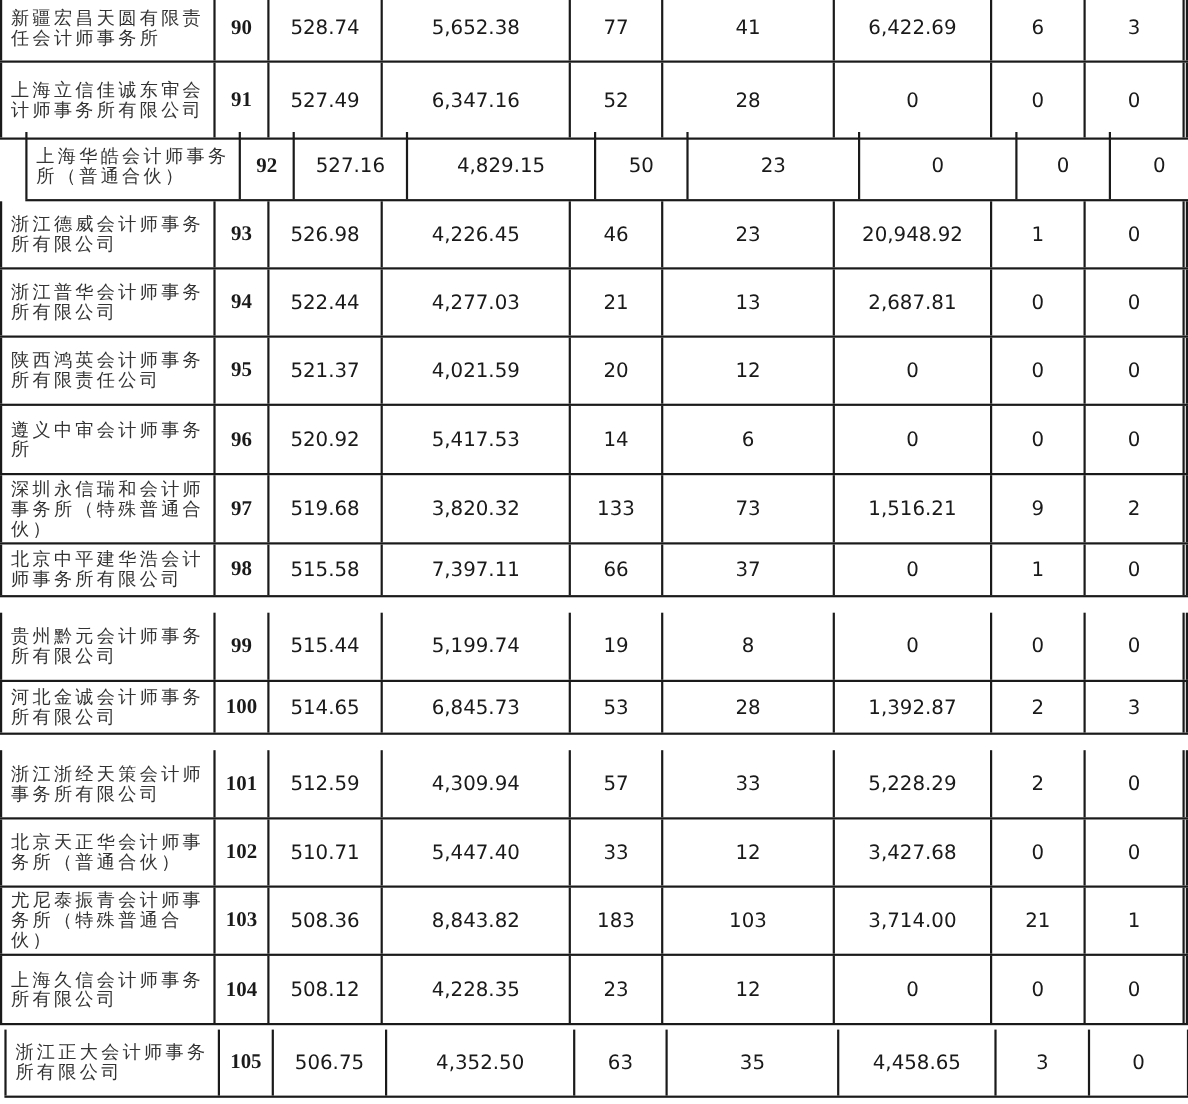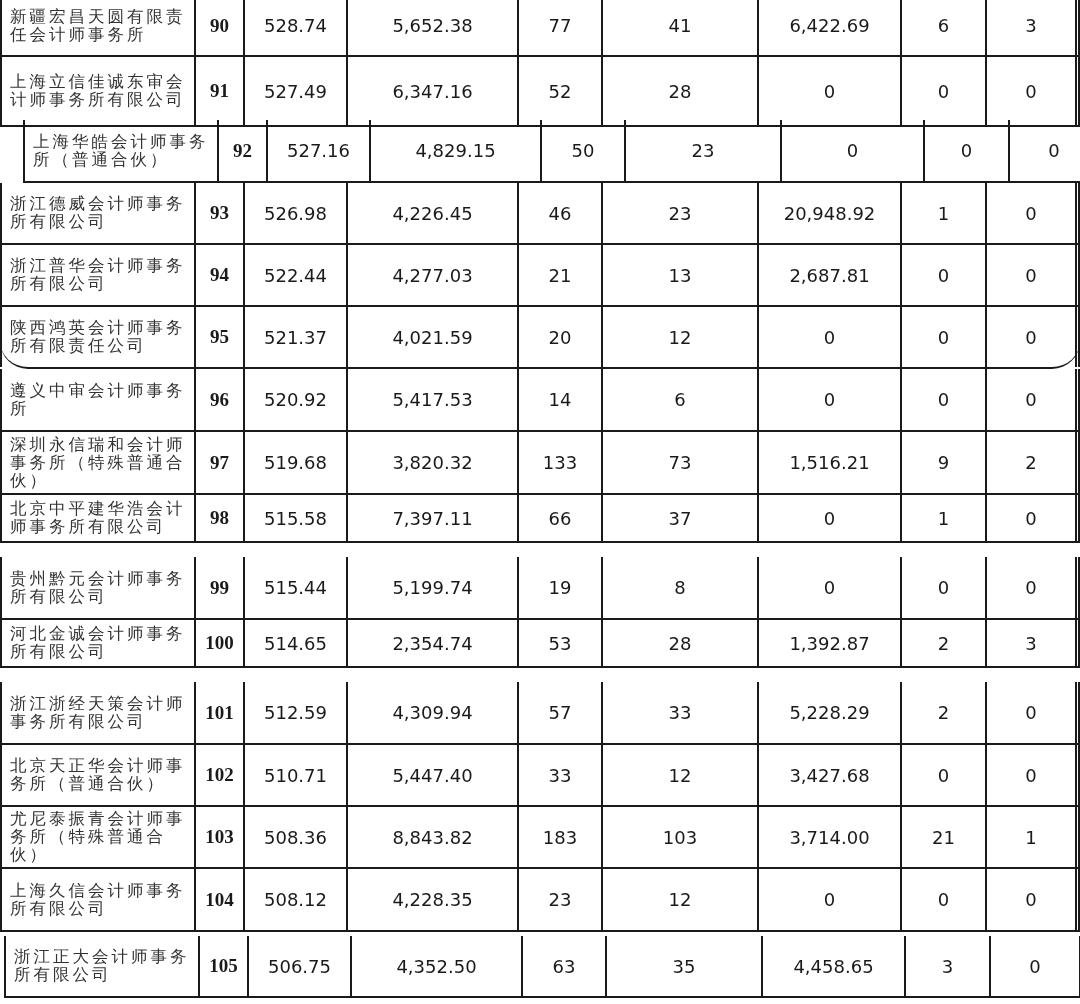--- a/index.html
+++ b/index.html
@@ -88,21 +88,21 @@
     <div class="cell rank c1">94</div>
     <div class="cell c2">522.44</div>
     <div class="cell c3">4,277.03</div>
     <div class="cell c4">21</div>
     <div class="cell c5">13</div>
     <div class="cell c6">2,687.81</div>
     <div class="cell c7">0</div>
     <div class="cell c8">0</div>
     <div class="cell c9 last"></div>
   </div>
-    <div class="row" style="top: 307px; height: 62px; border-radius: 28px;">
+    <div class="row" style="top: 307px; height: 62px;">
     <div class="cell name c0">
         <span class="name-text">陕西鸿英会计师事务所有限责任公司</span>
       </div>
     <div class="cell rank c1">95</div>
     <div class="cell c2">521.37</div>
     <div class="cell c3">4,021.59</div>
     <div class="cell c4">20</div>
     <div class="cell c5">12</div>
     <div class="cell c6">0</div>
     <div class="cell c7">0</div>
@@ -164,21 +164,21 @@
     <div class="cell c7">0</div>
     <div class="cell c8">0</div>
     <div class="cell c9 last"></div>
   </div>
     <div class="row" style="top: 620px; height: 48px;">
     <div class="cell name c0">
         <span class="name-text">河北金诚会计师事务所有限公司</span>
       </div>
     <div class="cell rank c1">100</div>
     <div class="cell c2">514.65</div>
-    <div class="cell c3">2,354.74</div>
+    <div class="cell c3">6,845.73</div>
     <div class="cell c4">53</div>
     <div class="cell c5">28</div>
     <div class="cell c6">1,392.87</div>
     <div class="cell c7">2</div>
     <div class="cell c8">3</div>
     <div class="cell c9 last"></div>
   </div>
     <div class="row" style="top: 682px; height: 63px;">
     <div class="cell name c0">
         <span class="name-text">浙江浙经天策会计师事务所有限公司</span>

